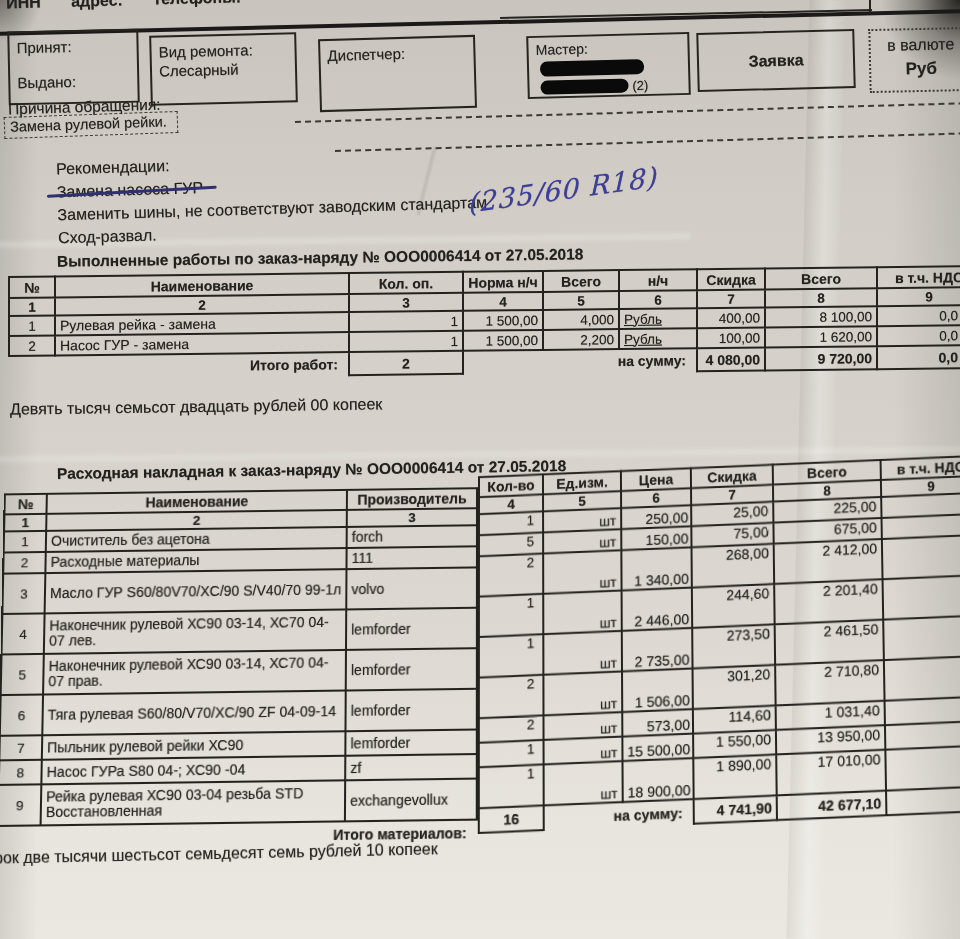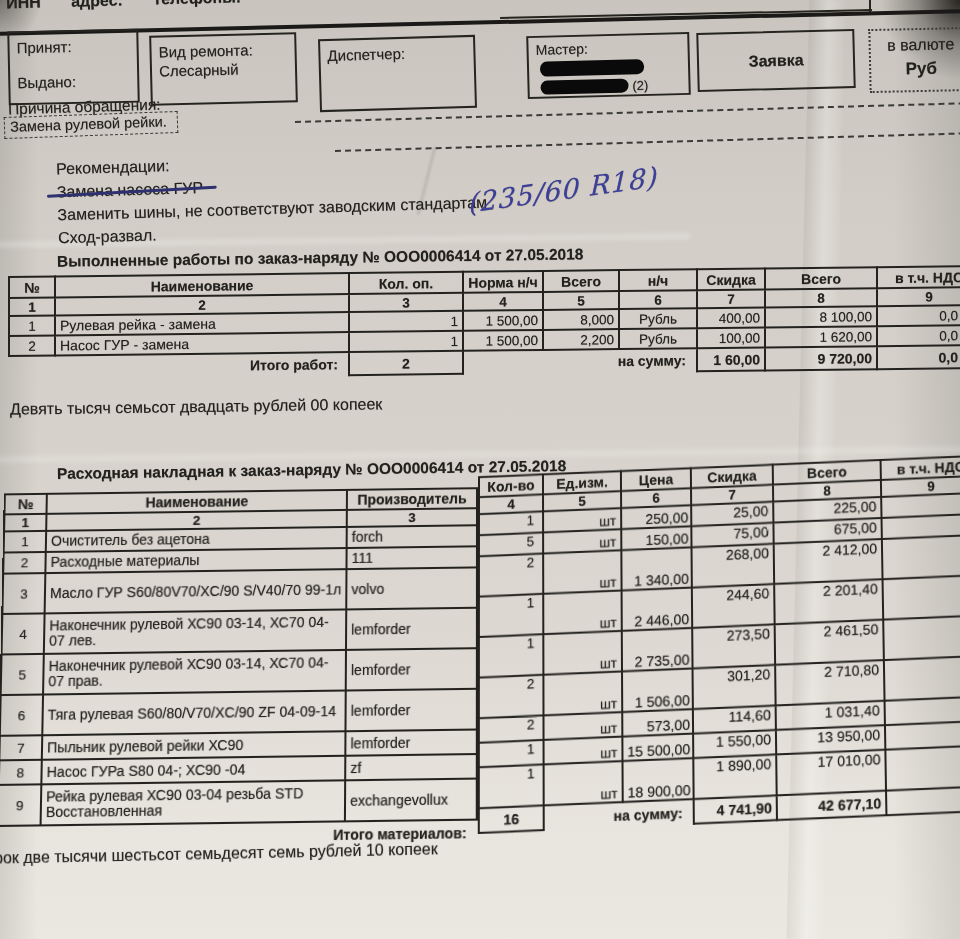--- a/index.html
+++ b/index.html
@@ -78,21 +78,21 @@
   .works-title{left:57px;top:249px;font-weight:bold;font-size:15.5px;transform:rotate(-0.8deg);white-space:nowrap;}
   .works-wrap{left:8px;top:276px;transform:skewY(-0.65deg);transform-origin:left top;}
   .works{width:972px;}
   .works thead tr:first-child{height:21px;}
   .works thead tr:last-child{height:18px;}
   .works tbody tr{height:20px;}
   .works .totals{height:23px;}
   .works .col-num{text-align:center;}
   .works .col-qty,.works .col-price,.works .col-norm,.works .col-discount,.works .col-total{text-align:right;}
   .works .col-vat{text-align:right;padding-right:22px;}
-  .works .col-unit{text-align:center;}
+  .works .col-unit{text-decoration:underline;}
   .words-1{left:10px;top:398px;font-size:16px;transform:rotate(-0.8deg);white-space:nowrap;}
 
   
   .mat-title{left:57px;top:461px;font-weight:bold;font-size:15.5px;transform:rotate(-0.9deg);white-space:nowrap;}
   .mat-block{left:4px;top:487px;display:flex;align-items:flex-start;
     transform:perspective(900px) rotateX(2.2deg) skewY(-0.75deg);transform-origin:50% 0;}
   .mtab thead tr:first-child{height:20px;}
   .mtab thead tr:last-child{height:17px;}
   .mtab tbody.rows tr{height:21px;}
   .mtab tbody.rows tr:nth-child(3),.mtab tbody.rows tr:nth-child(4),
@@ -206,21 +206,21 @@
           <td>8</td>
           <td>9</td>
         </tr>
       </thead>
       <tbody>
           <tr>
             <td class="col-num">1</td>
             <td class="col-name">Рулевая рейка - замена</td>
             <td class="col-qty">1</td>
             <td class="col-price">1 500,00</td>
-            <td class="col-norm">8,000</td>
+            <td class="col-norm">4,000</td>
             <td class="col-unit">Рубль</td>
             <td class="col-discount">400,00</td>
             <td class="col-total">8 100,00</td>
             <td class="col-vat">0,0</td>
           </tr>
           <tr>
             <td class="col-num">2</td>
             <td class="col-name">Насос ГУР - замена</td>
             <td class="col-qty">1</td>
             <td class="col-price">1 500,00</td>
@@ -229,21 +229,21 @@
             <td class="col-discount">100,00</td>
             <td class="col-total">1 620,00</td>
             <td class="col-vat">0,0</td>
           </tr>
         </tbody>
       <tbody>
         <tr class="totals">
           <td class="nob lab" colspan="2">Итого работ:</td>
           <td style="text-align:center">2</td>
           <td class="nob lab" colspan="3">на сумму:</td>
-          <td style="text-align:right">1 60,00</td>
+          <td style="text-align:right">4 080,00</td>
           <td style="text-align:right">9 720,00</td>
           <td class="col-vat">0,0</td>
         </tr>
       </tbody>
     </table>
   </div>
   <div class="abs words-1">Девять тысяч семьсот двадцать рублей 00 копеек</div>
 
   <div class="abs mat-title">Расходная накладная к заказ-наряду №  ООО0006414 от 27.05.2018</div>
   <div class="abs mat-block">

